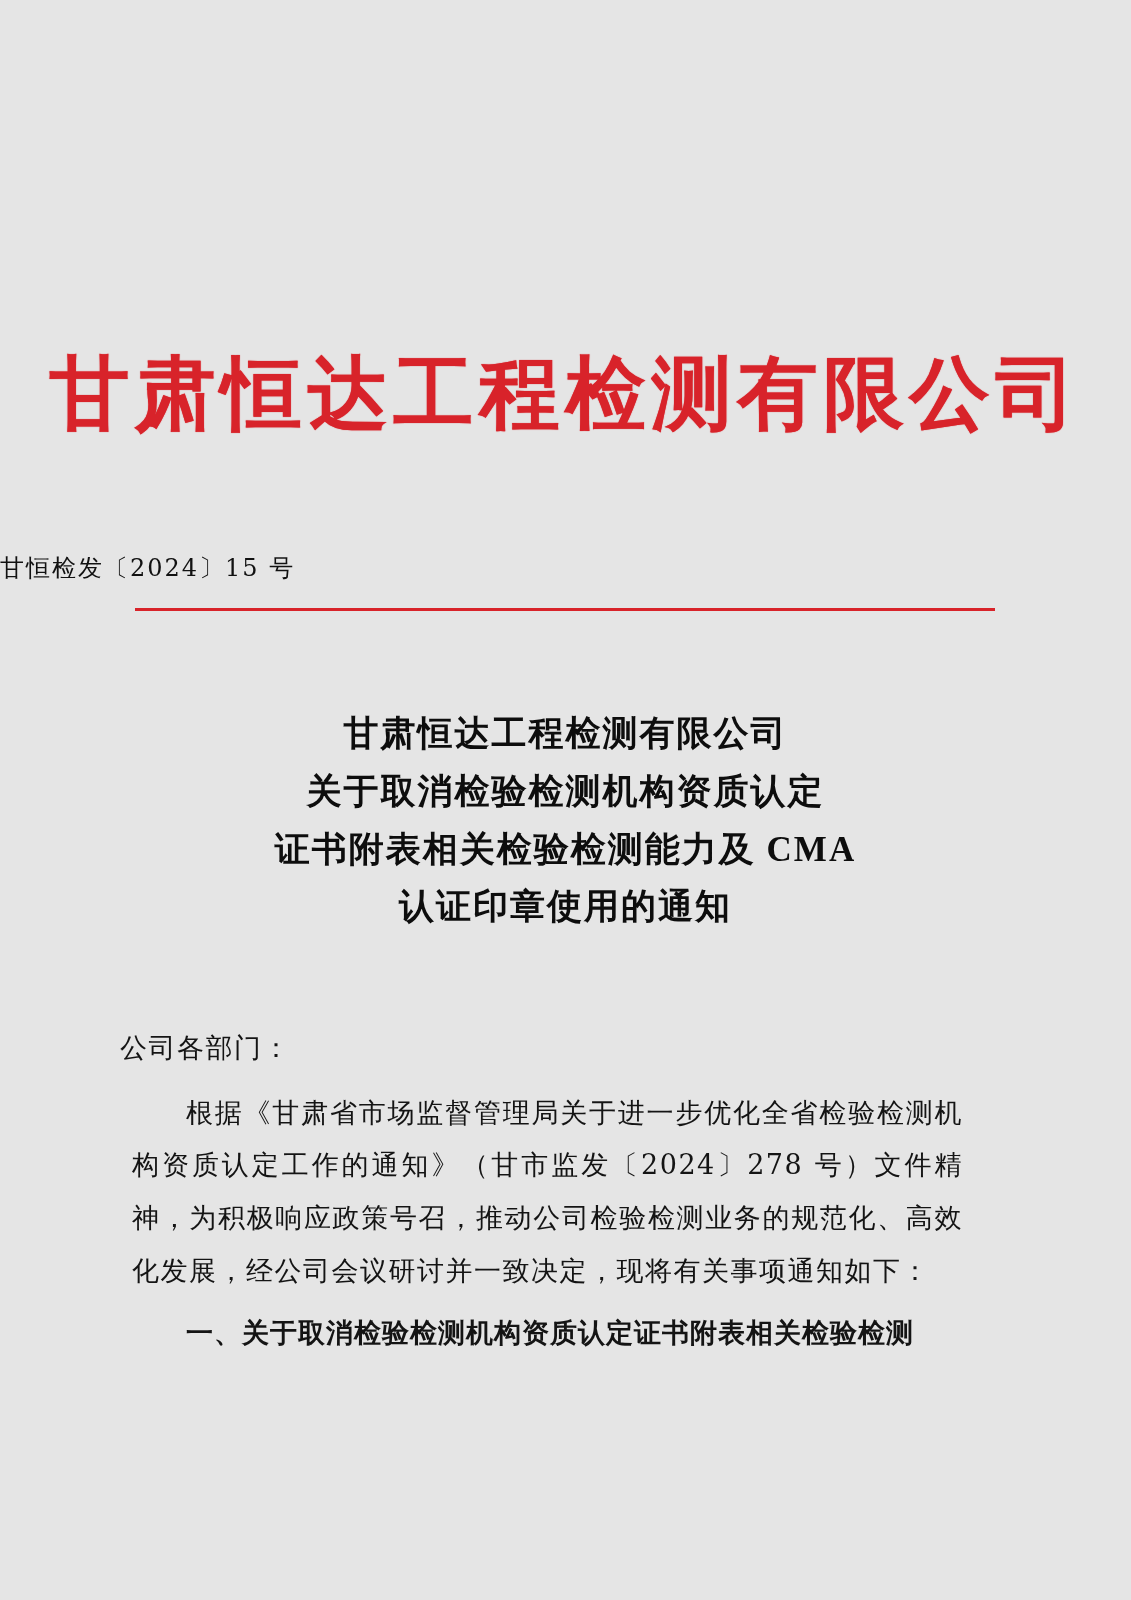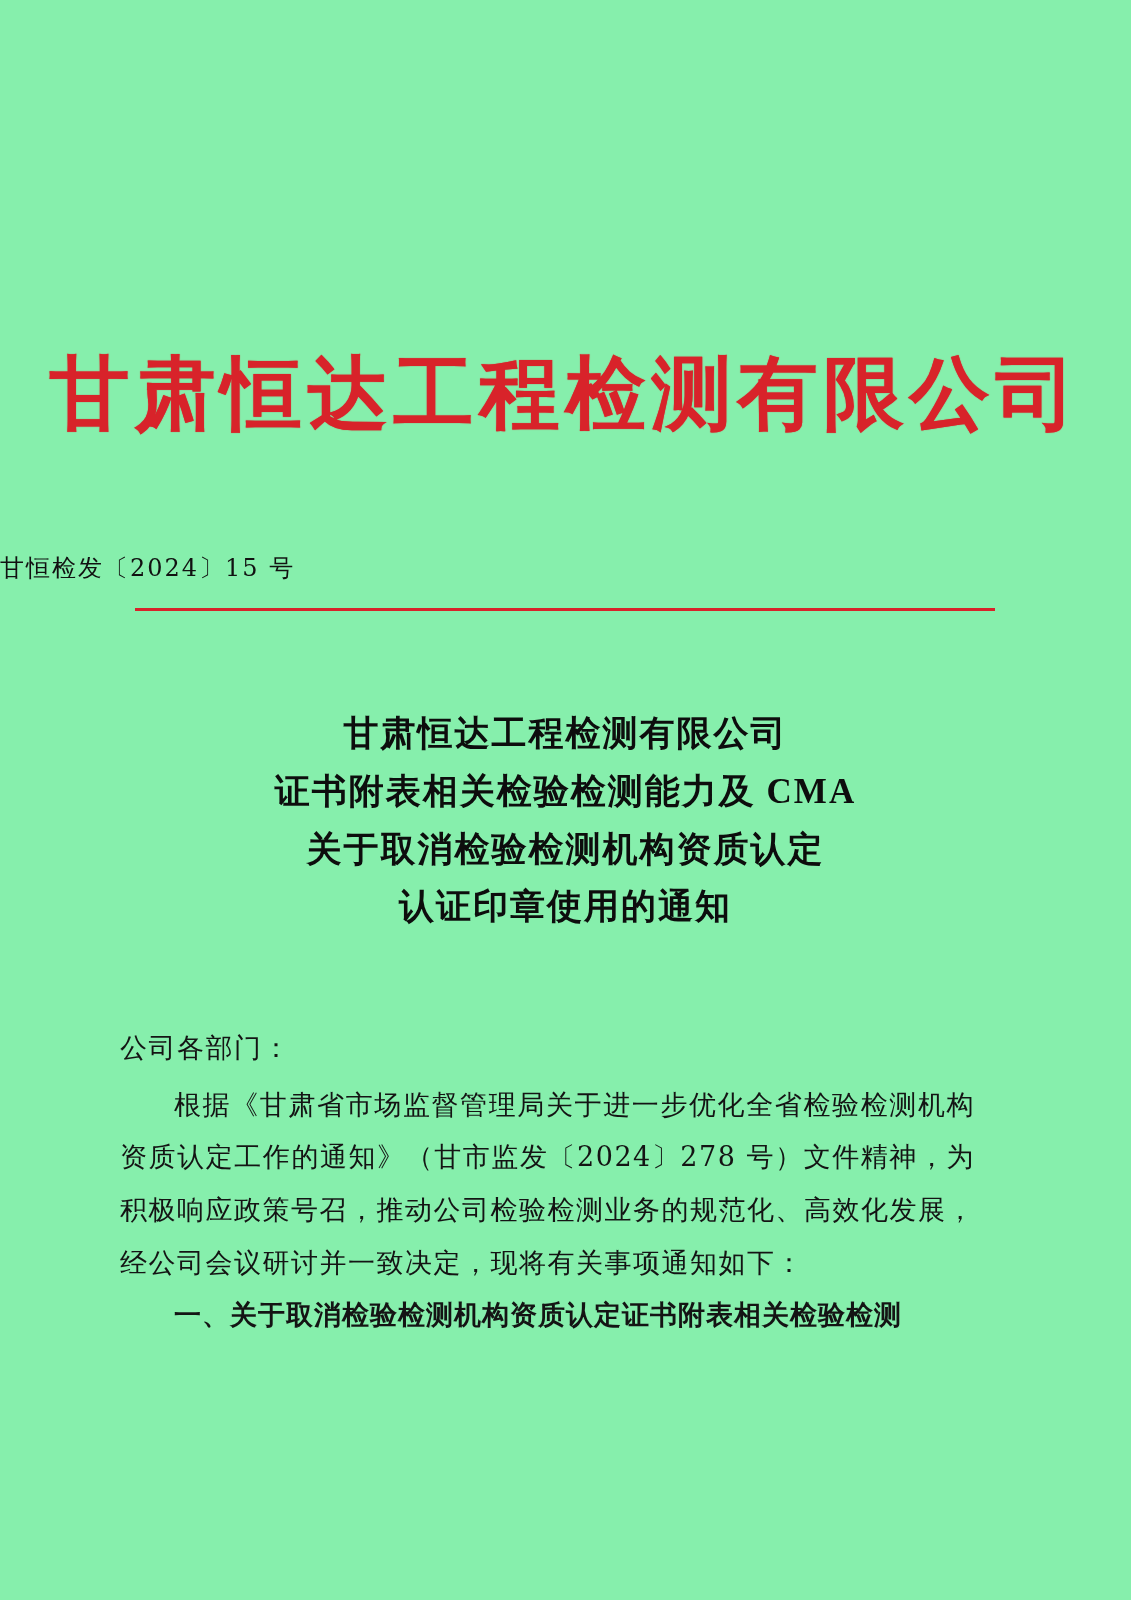--- a/index.html
+++ b/index.html
@@ -12,21 +12,21 @@
     height: 1600px;
     position: relative;
     font-family: "Liberation Serif", serif;
     color: #1a1a1a;
     overflow: hidden;
   }
 
   .page {
     position: absolute;
     inset: 0;
-    background: #86efac;
+    background: #e5e5e5;
   }
 
   
   .letterhead {
     position: absolute;
     top: 350px;
     left: 0;
     width: 100%;
     text-align: center;
   }
@@ -86,48 +86,48 @@
     font-family: "DejaVu Serif", "Liberation Serif", serif;
     font-size: 27px;
     line-height: 1.95;
     letter-spacing: 1.5px;
     color: #141414;
   }
   .salutation {
     margin: 0 0 4px 0;
   }
   .para {
-    margin: 0;
+    margin: 12px;
     text-indent: 2em;
     text-align: justify;
     text-justify: inter-ideograph;
   }
   .para.bold {
-    font-family: Liberation Serif, serif;
+    font-family: Liberation Mono, monospace;
     font-weight: bold;
     letter-spacing: 1px;
   }
 </style>
 </head>
 <body>
 
 <div class="page">
 
   <div class="letterhead">
     <div class="letterhead-title">甘肃恒达工程检测有限公司</div>
   </div>
 
   <div class="doc-number">甘恒检发〔2024〕15 号</div>
 
   <div class="red-rule"></div>
 
   <div class="doc-title">
     <span class="line">甘肃恒达工程检测有限公司</span>
+    <span class="line">关于取消检验检测机构资质认定</span>
     <span class="line">证书附表相关检验检测能力及 CMA</span>
-    <span class="line">关于取消检验检测机构资质认定</span>
     <span class="line">认证印章使用的通知</span>
   </div>
 
   <div class="body-block">
     <p class="salutation">公司各部门：</p>
     <p class="para">根据《甘肃省市场监督管理局关于进一步优化全省检验检测机构资质认定工作的通知》（甘市监发〔2024〕278 号）文件精神，为积极响应政策号召，推动公司检验检测业务的规范化、高效化发展，经公司会议研讨并一致决定，现将有关事项通知如下：</p>
     <p class="para bold">一、关于取消检验检测机构资质认定证书附表相关检验检测</p>
   </div>
 
 </div>

